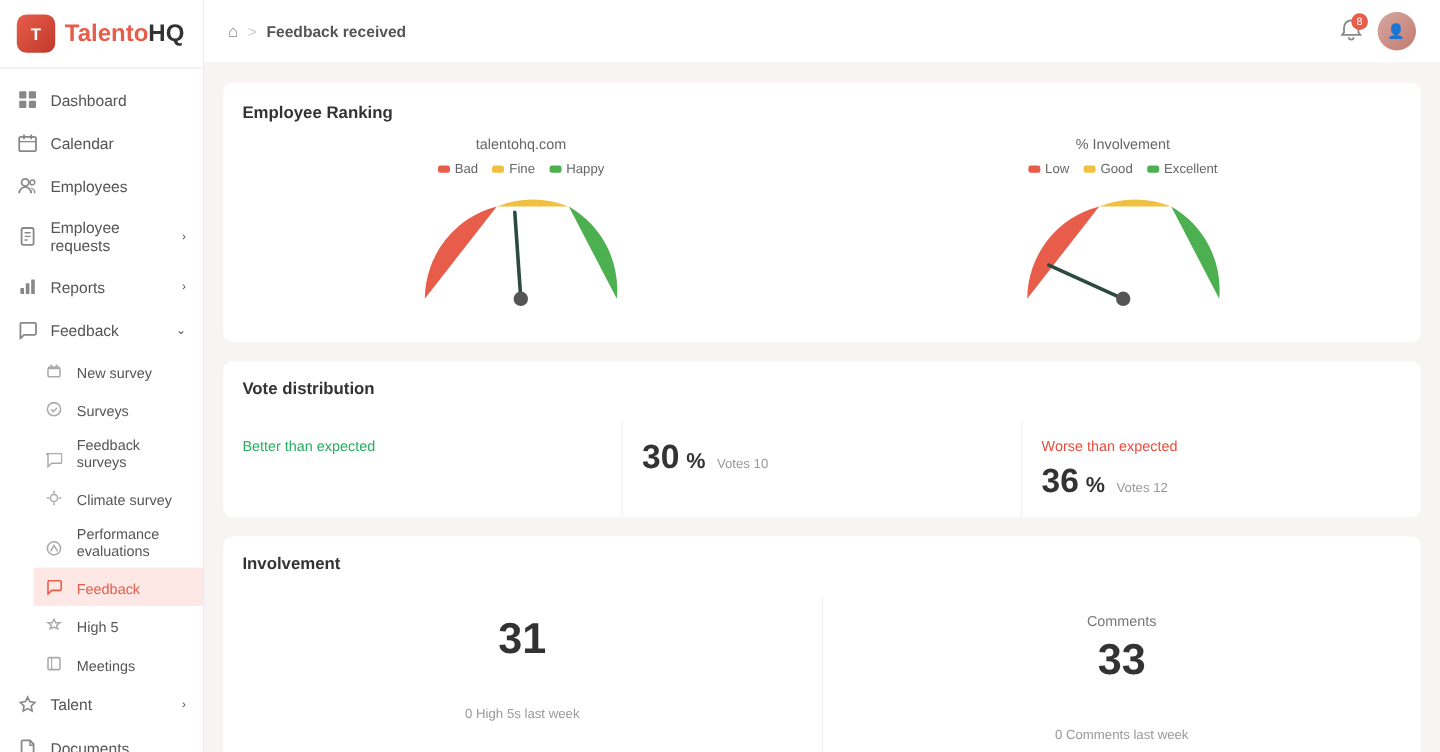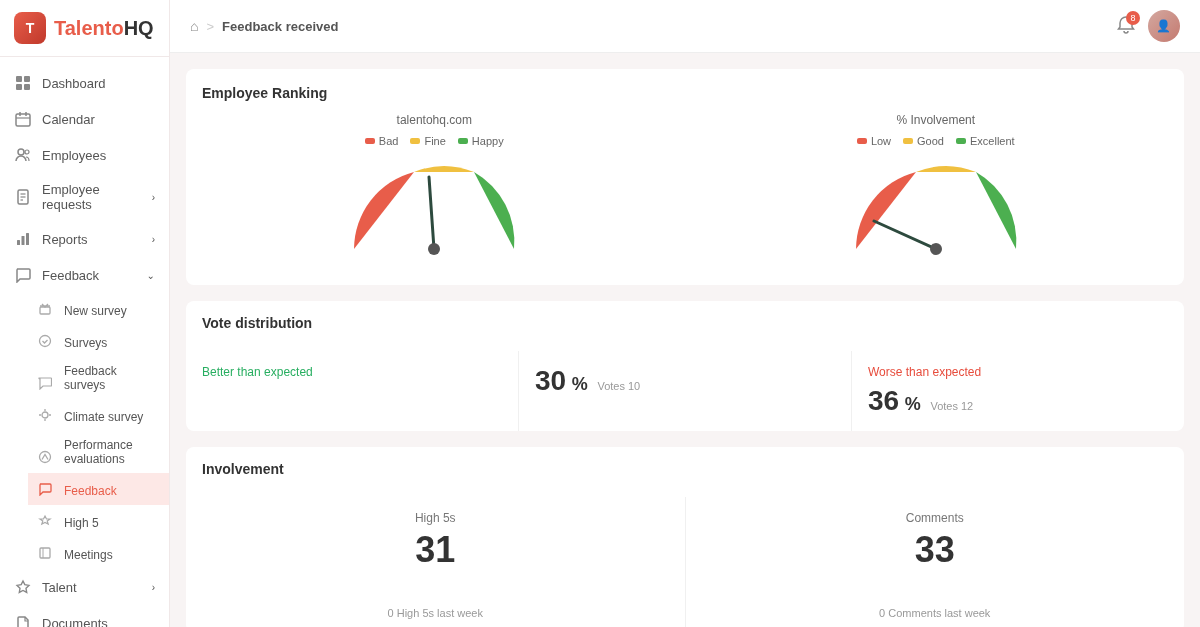--- a/index.html
+++ b/index.html
@@ -354,21 +354,20 @@
         </div>
       </div>
     </div>
 
     <div class="card" style="padding: 0; overflow: hidden;">
       <div style="padding: 14px 16px 8px;">
         <div class="card-title">Involvement</div>
       </div>
       <div class="involvement-row">
         <div class="involvement-cell">
-          <div class="inv-label">High 5s</div>
           <span class="inv-number">31</span>
           <div class="inv-sub">0 High 5s last week</div>
         </div>
         <div class="involvement-cell">
           <div class="inv-label">Comments</div>
           <span class="inv-number">33</span>
           <div class="inv-sub">0 Comments last week</div>
         </div>
       </div>
     </div>

